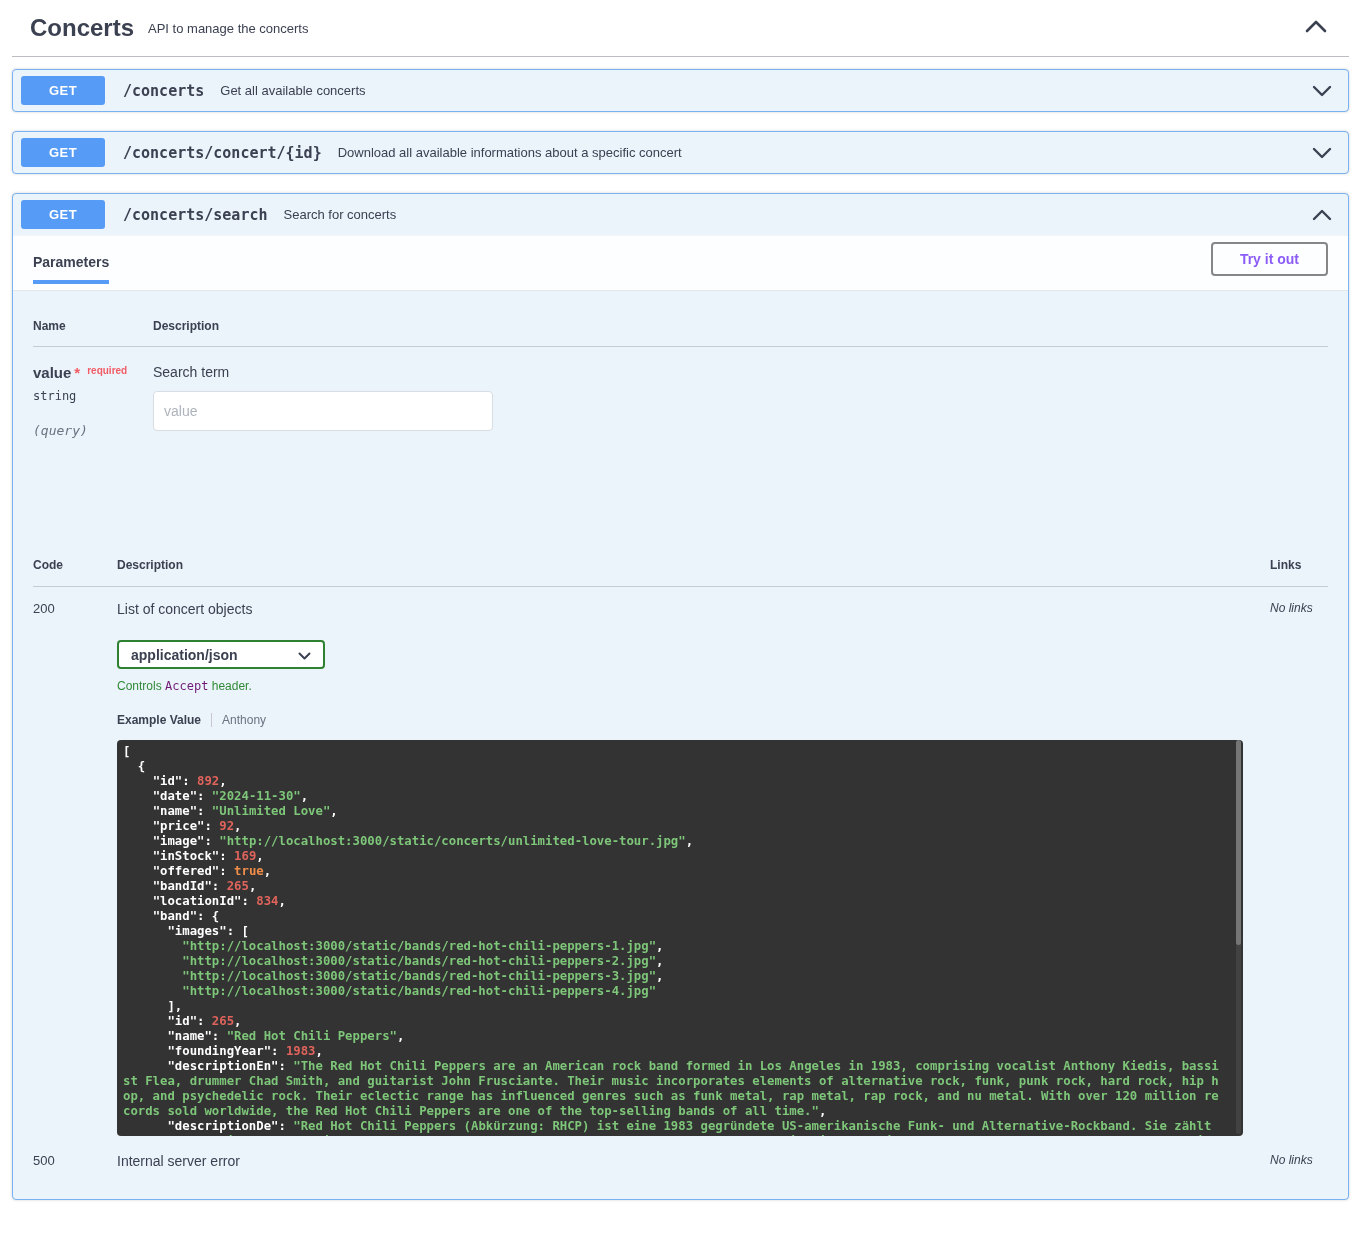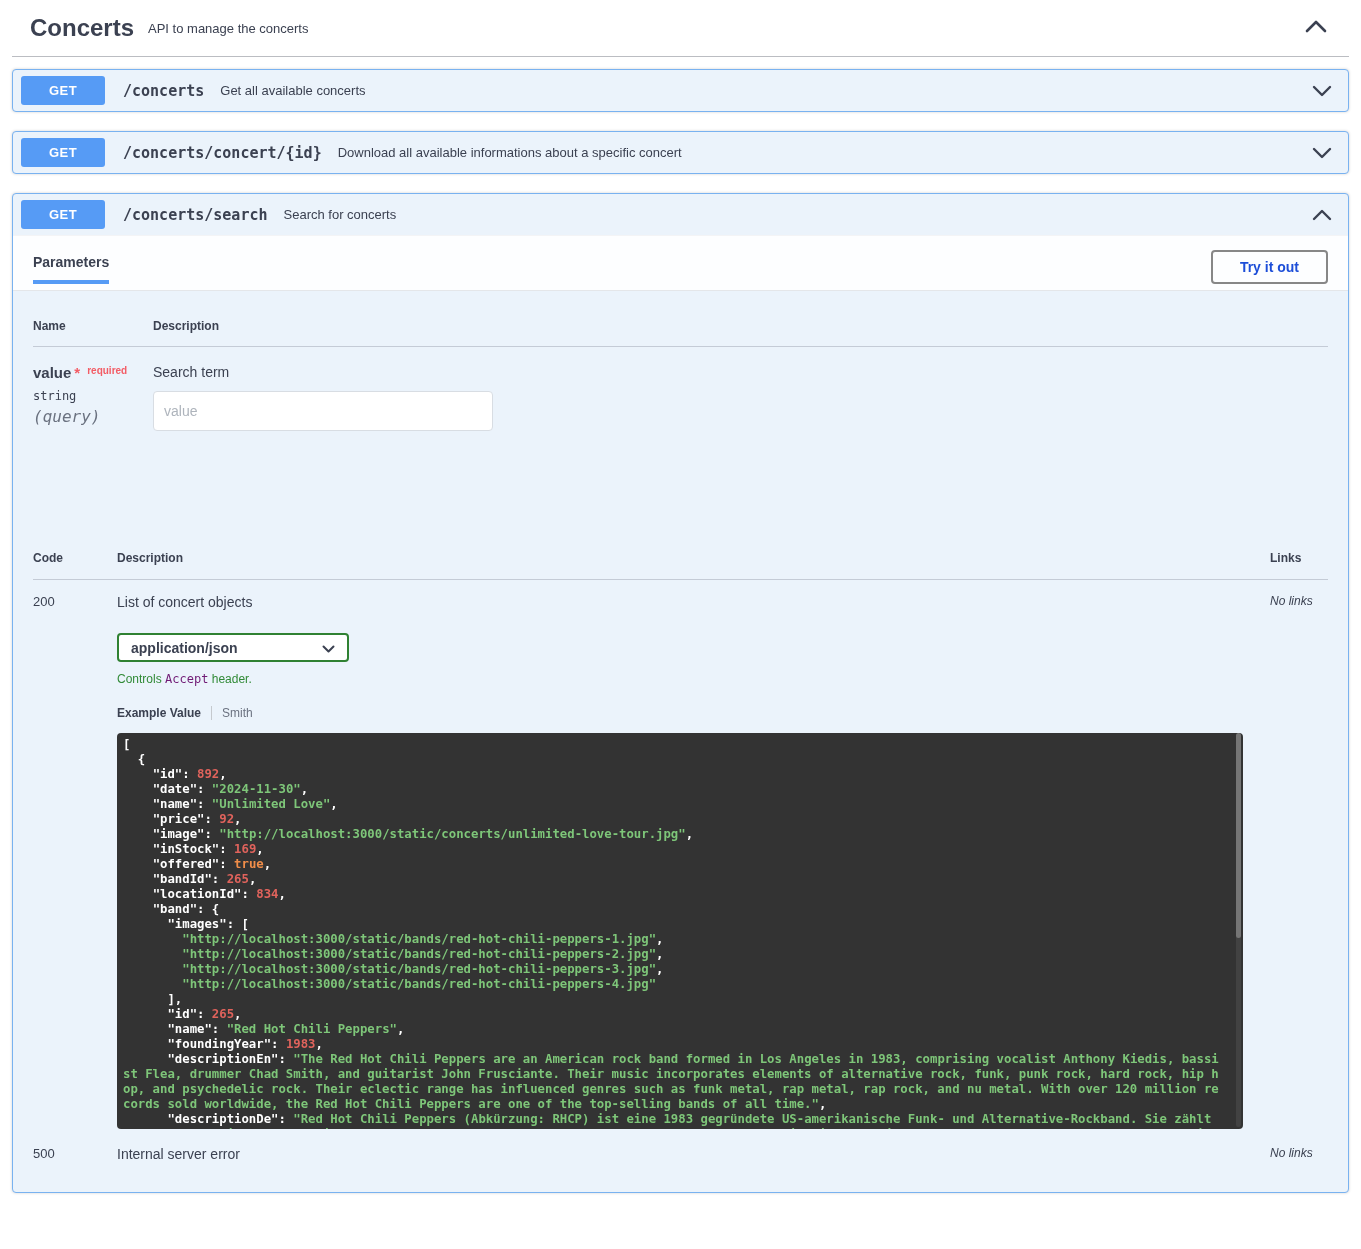--- a/index.html
+++ b/index.html
@@ -19,58 +19,58 @@
     box-shadow:0 0 3px rgba(0,0,0,.18); margin-bottom:19px; }
   .summary { display:flex; align-items:center; padding:6px 16px 6px 8px; cursor:pointer; }
   .method-badge { background:#569bf5; color:#fff; font-weight:bold; font-size:13px;
     border-radius:3px; width:84px; text-align:center; padding:7px 0; letter-spacing:.5px; }
   .op-path { font-family:"DejaVu Sans Mono", monospace; font-weight:bold; font-size:15px;
     color:#3b4151; margin-left:18px; }
   .op-desc { font-size:13px; color:#3b4151; margin-left:16px; }
   .chev { margin-left:auto; display:flex; align-items:center; }
 
   
-  .sec-header { display:flex; align-items:flex-end; justify-content:space-between;
+  .sec-header { display:flex; align-items:flex-start; justify-content:space-between;
     background:rgba(255,255,255,.88); padding:6px 20px;
     border-bottom:1px solid rgba(59,65,81,.12); border-top:1px solid rgba(59,65,81,.05); }
   .tab-item { position:relative; font-weight:bold; font-size:14px; color:#3b4151; padding:12px 0 14px; }
   .tab-item .tab-underline { position:absolute; left:0; bottom:0; height:4px; width:100%; background:#569bf5; }
   .try-btn { border:2px solid #878787; border-radius:4px; background:transparent; cursor:pointer;
-    font-family:"Liberation Sans",sans-serif; font-weight:bold; font-size:14px; color:#1d4ed8; padding:7px 27px; }
+    font-family:"Liberation Sans",sans-serif; font-weight:bold; font-size:14px; color:#8b5cf6; padding:7px 27px; }
   .responses-header { padding:13px 20px; font-weight:bold; font-size:14px; }
 
   
   .params-body { padding:28px 20px 62px; }
   .p-grid { display:grid; grid-template-columns:120px 1fr; }
   .p-head { font-size:12px; font-weight:bold; padding-bottom:13px; border-bottom:1px solid rgba(59,65,81,.22); }
   .p-row { padding-top:17px; }
   .p-name { font-size:15px; font-weight:bold; }
   .req-star { color:#f35c65; font-weight:bold; margin-left:3px; }
   .req-label { color:#f35c65; font-size:10px; vertical-align:4px; margin-left:7px; }
   .p-type { font-family:"DejaVu Sans Mono",monospace; font-weight:normal; font-size:12px; margin-top:8px; }
-  .p-in { font-family:"DejaVu Sans Mono",monospace; font-style:italic; font-size:16px; color:#6b7280; margin-top:4px; }
+  .p-in { font-family:"DejaVu Sans Mono",monospace; font-style:italic; font-size:13px; color:#6b7280; margin-top:20px; }
   .p-desc { font-size:14px; }
   .p-input { margin-top:11px; width:340px; height:40px; border:1px solid #d8dde3; border-radius:4px;
     padding:8px 10px; font-size:14px; font-family:"Liberation Sans",sans-serif; color:#3b4151; background:#fff; }
   .p-input::placeholder { color:#aeb4bc; }
 
   
   .resp-body { padding:22px 20px 0;margin-top:36px; }
   .r-grid { display:grid; grid-template-columns:84px 1fr 58px; }
   .r-head { font-size:12px; font-weight:bold; padding-bottom:14px; border-bottom:1px solid rgba(59,65,81,.22); }
   .r-row { padding-top:14px; }
   .r-code { font-size:13px; }
   .r-title { font-size:14px; }
   .no-links { font-size:12px; font-style:italic; }
   .r-row-500 { padding-top:17px; padding-bottom:30px; }
 
   .media-wrap { margin-top:23px; }
   .media-label { font-size:12px; margin-bottom:6px; }
   .media-select { display:inline-flex; align-items:center; justify-content:space-between;
-    width:232px; height:29px; padding:0 12px; background:#fff; cursor:pointer;
+    width:208px; height:29px; padding:0 12px; background:#fff; cursor:pointer;
     border:2px solid #2f8132; border-radius:4px; font-weight:bold; font-size:14px; color:#3b4151; }
   .media-note { margin-top:10px; font-size:12px; color:#318a37; }
   .media-note .accept-code { font-family:"DejaVu Sans Mono",monospace; font-size:12px; color:#701a75; }
 
   .model-tabs { display:flex; align-items:center; margin-top:20px; }
   .mtab-active { font-size:12px; font-weight:bold; color:#3b4151; cursor:pointer; }
   .mtab-sep { width:1px; height:14px; background:#c5c9ce; margin:0 10px; }
   .mtab { font-size:12px; color:#6b7280; cursor:pointer; }
 
   .example-block { position:relative; margin-top:13px; width:1126px; height:396px;
@@ -190,21 +190,21 @@
               </span>
             </div>
             <div class="media-note">
               <span>Controls </span><span class="accept-code">Accept</span><span> header.</span>
             </div>
           </div>
 
           <div class="model-tabs">
             <span class="mtab-active">Example Value</span>
             <span class="mtab-sep"></span>
-            <span class="mtab">Smith</span>
+            <span class="mtab">Anthony</span>
           </div>
 
           <div class="example-block">
             <pre>[
   {
     <span class="tk-key">"id"</span>: <span class="tk-num">892</span>,
     <span class="tk-key">"date"</span>: <span class="tk-str">"2024-11-30"</span>,
     <span class="tk-key">"name"</span>: <span class="tk-str">"Unlimited Love"</span>,
     <span class="tk-key">"price"</span>: <span class="tk-num">92</span>,
     <span class="tk-key">"image"</span>: <span class="tk-str">"http://localhost:3000/static/concerts/unlimited-love-tour.jpg"</span>,

